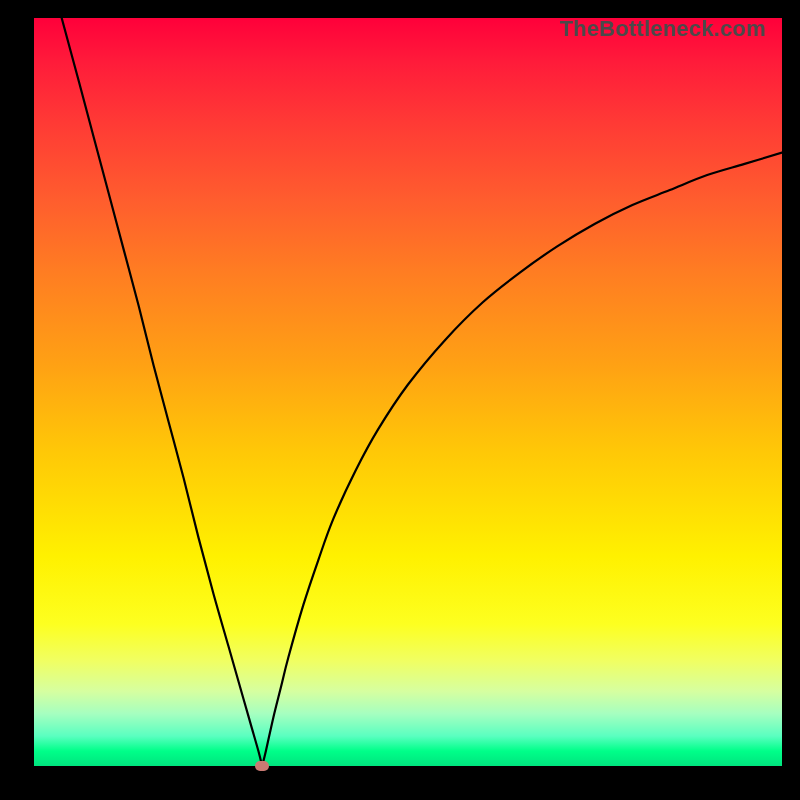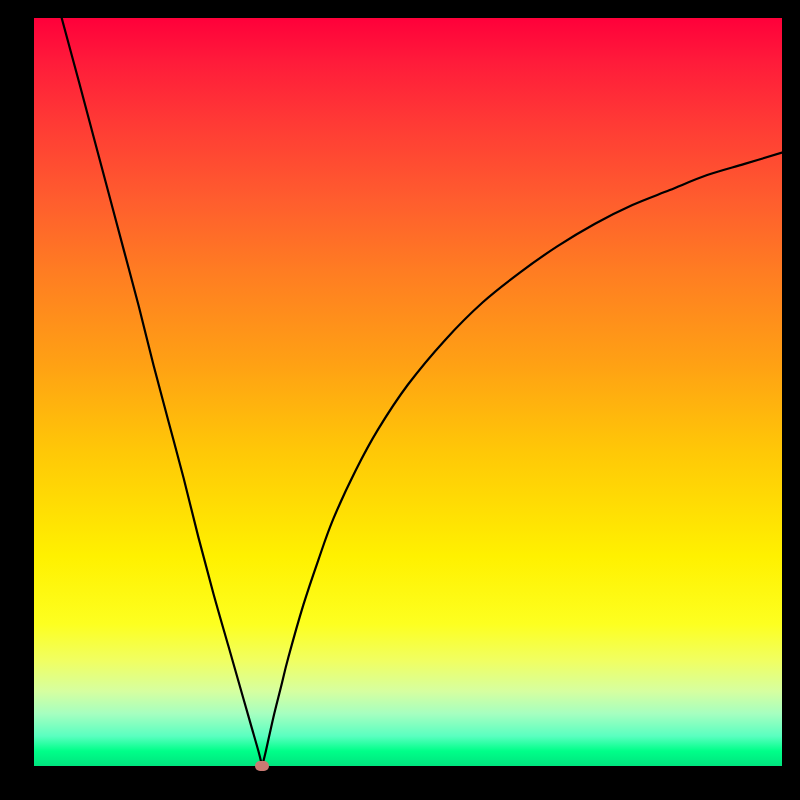--- a/index.html
+++ b/index.html
@@ -24,19 +24,20 @@
   }
   .curve{position:absolute;left:0;top:0;width:748px;height:748px;display:block}
   .watermark{position:absolute;right:16px;top:-2px;color:#4a4a4a;font-size:22px;font-weight:600;letter-spacing:.2px}
   .minpoint{position:absolute;width:14px;height:10px;border-radius:5px;background:#c97a73;transform:translate(-50%,-50%)}
 </style>
 </head>
 <body>
 
 <div class="frame">
   <div class="plot">
+    <div class="watermark">TheBottleneck.com</div>
     <svg class="curve" viewBox="0 0 748 748" preserveAspectRatio="none">
       <path id="left-path" fill="none" stroke="#000" stroke-width="2.2" stroke-linecap="round" d="M 27.68 0.00 C 30.54 10.60, 39.52 43.63, 44.88 63.58 C 50.24 83.53, 54.85 100.98, 59.84 119.68 C 64.83 138.38, 69.81 157.08, 74.80 175.78 C 79.79 194.48, 84.77 213.18, 89.76 231.88 C 94.75 250.58, 99.73 268.66, 104.72 287.98 C 109.71 307.30, 114.69 328.50, 119.68 347.82 C 124.67 367.14, 129.65 385.22, 134.64 403.92 C 139.63 422.62, 144.61 440.70, 149.60 460.02 C 154.59 479.34, 159.57 500.54, 164.56 519.86 C 169.55 539.18, 174.53 557.88, 179.52 575.96 C 184.51 594.04, 189.49 610.87, 194.48 628.32 C 199.47 645.77, 205.70 667.59, 209.44 680.68 C 213.18 693.77, 214.43 698.13, 216.92 706.86 C 219.41 715.59, 222.53 726.18, 224.40 733.04 C 226.27 739.90, 227.52 745.51, 228.14 748.00"></path>
       <path id="right-path" fill="none" stroke="#000" stroke-width="2.2" stroke-linecap="round" d="M 228.14 748.00 C 228.76 745.51, 230.01 741.14, 231.88 733.04 C 233.75 724.94, 236.87 709.98, 239.36 699.38 C 241.85 688.78, 244.35 679.43, 246.84 669.46 C 249.33 659.49, 250.58 653.25, 254.32 639.54 C 258.06 625.83, 264.29 603.39, 269.28 587.18 C 274.27 570.97, 279.25 556.64, 284.24 542.30 C 289.23 527.96, 292.97 516.12, 299.20 501.16 C 305.43 486.20, 314.16 467.50, 321.64 452.54 C 329.12 437.58, 335.35 425.74, 344.08 411.40 C 352.81 397.06, 362.78 381.48, 374.00 366.52 C 385.22 351.56, 398.93 335.35, 411.40 321.64 C 423.87 307.93, 436.33 295.46, 448.80 284.24 C 461.27 273.02, 473.73 263.67, 486.20 254.32 C 498.67 244.97, 511.13 236.24, 523.60 228.14 C 536.07 220.04, 548.53 212.56, 561.00 205.70 C 573.47 198.84, 585.93 192.61, 598.40 187.00 C 610.87 181.39, 623.33 177.03, 635.80 172.04 C 648.27 167.05, 660.73 161.44, 673.20 157.08 C 685.67 152.72, 698.13 149.60, 710.60 145.86 C 723.07 142.12, 741.77 136.51, 748.00 134.64"></path>
     </svg>
     <div id="minpt" class="minpoint" style="left: 228.14px; top: 748px; background: rgb(201, 122, 115);"></div>
   </div>
 </div>
 
 </body></html>

